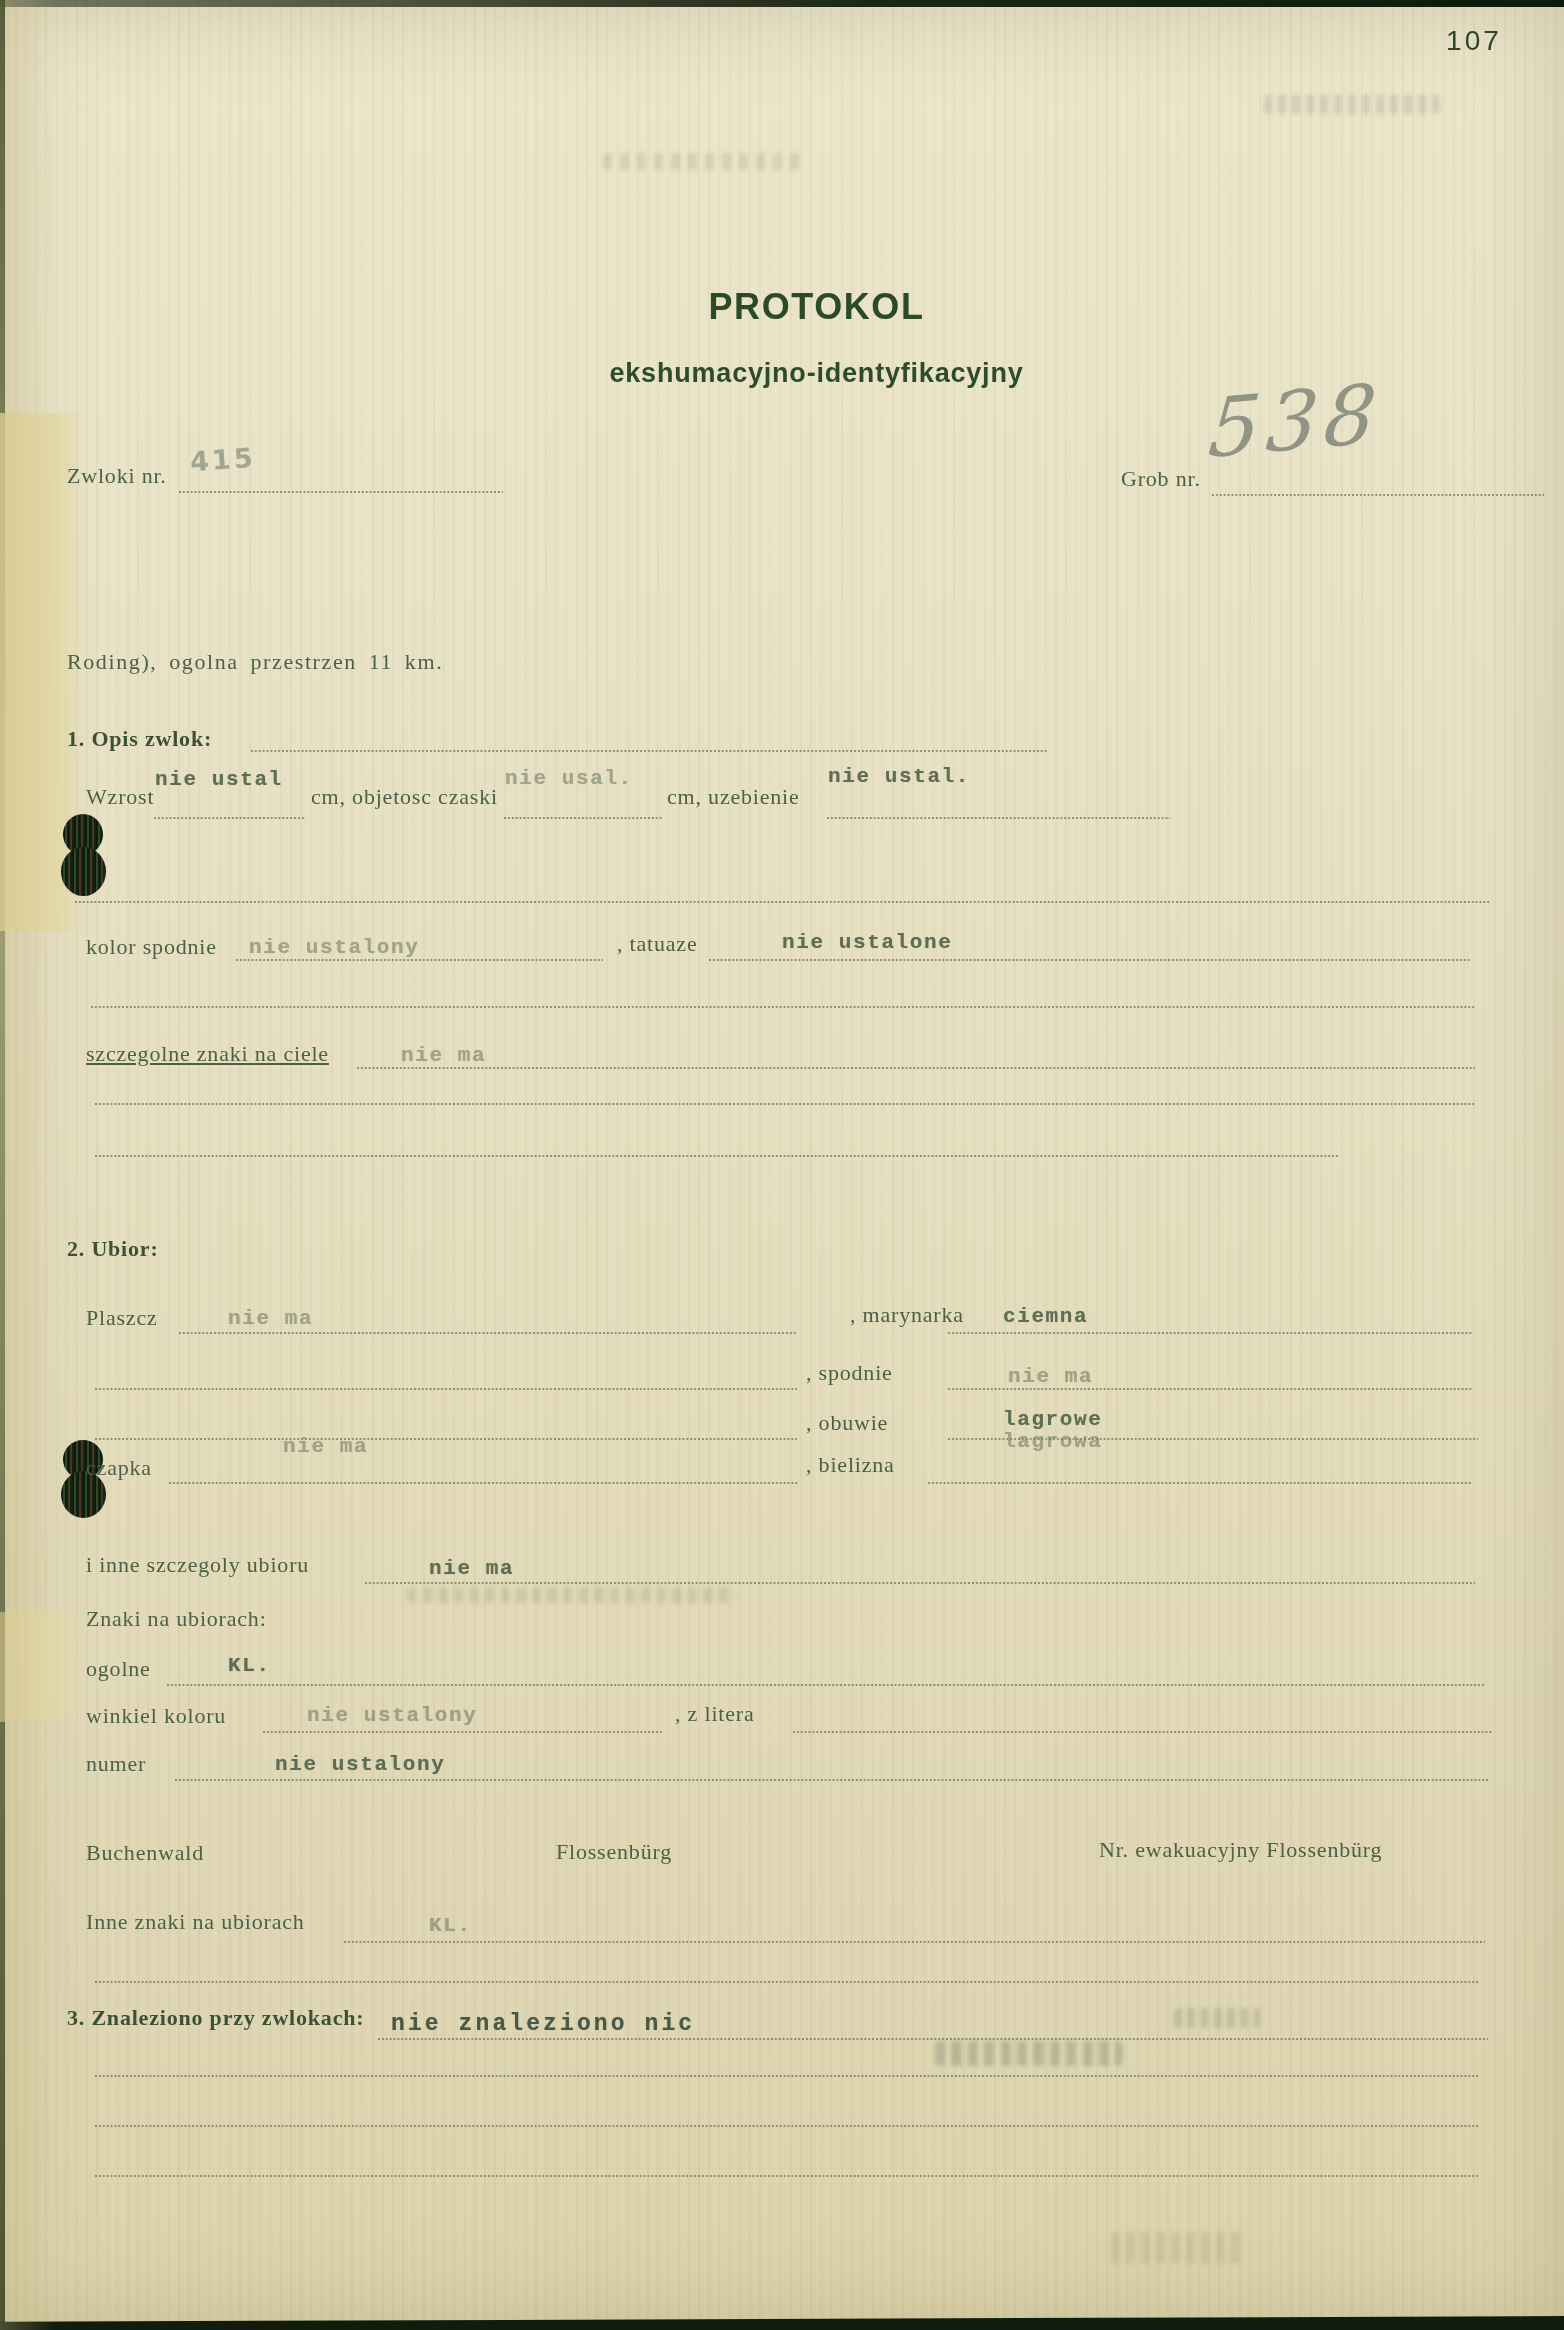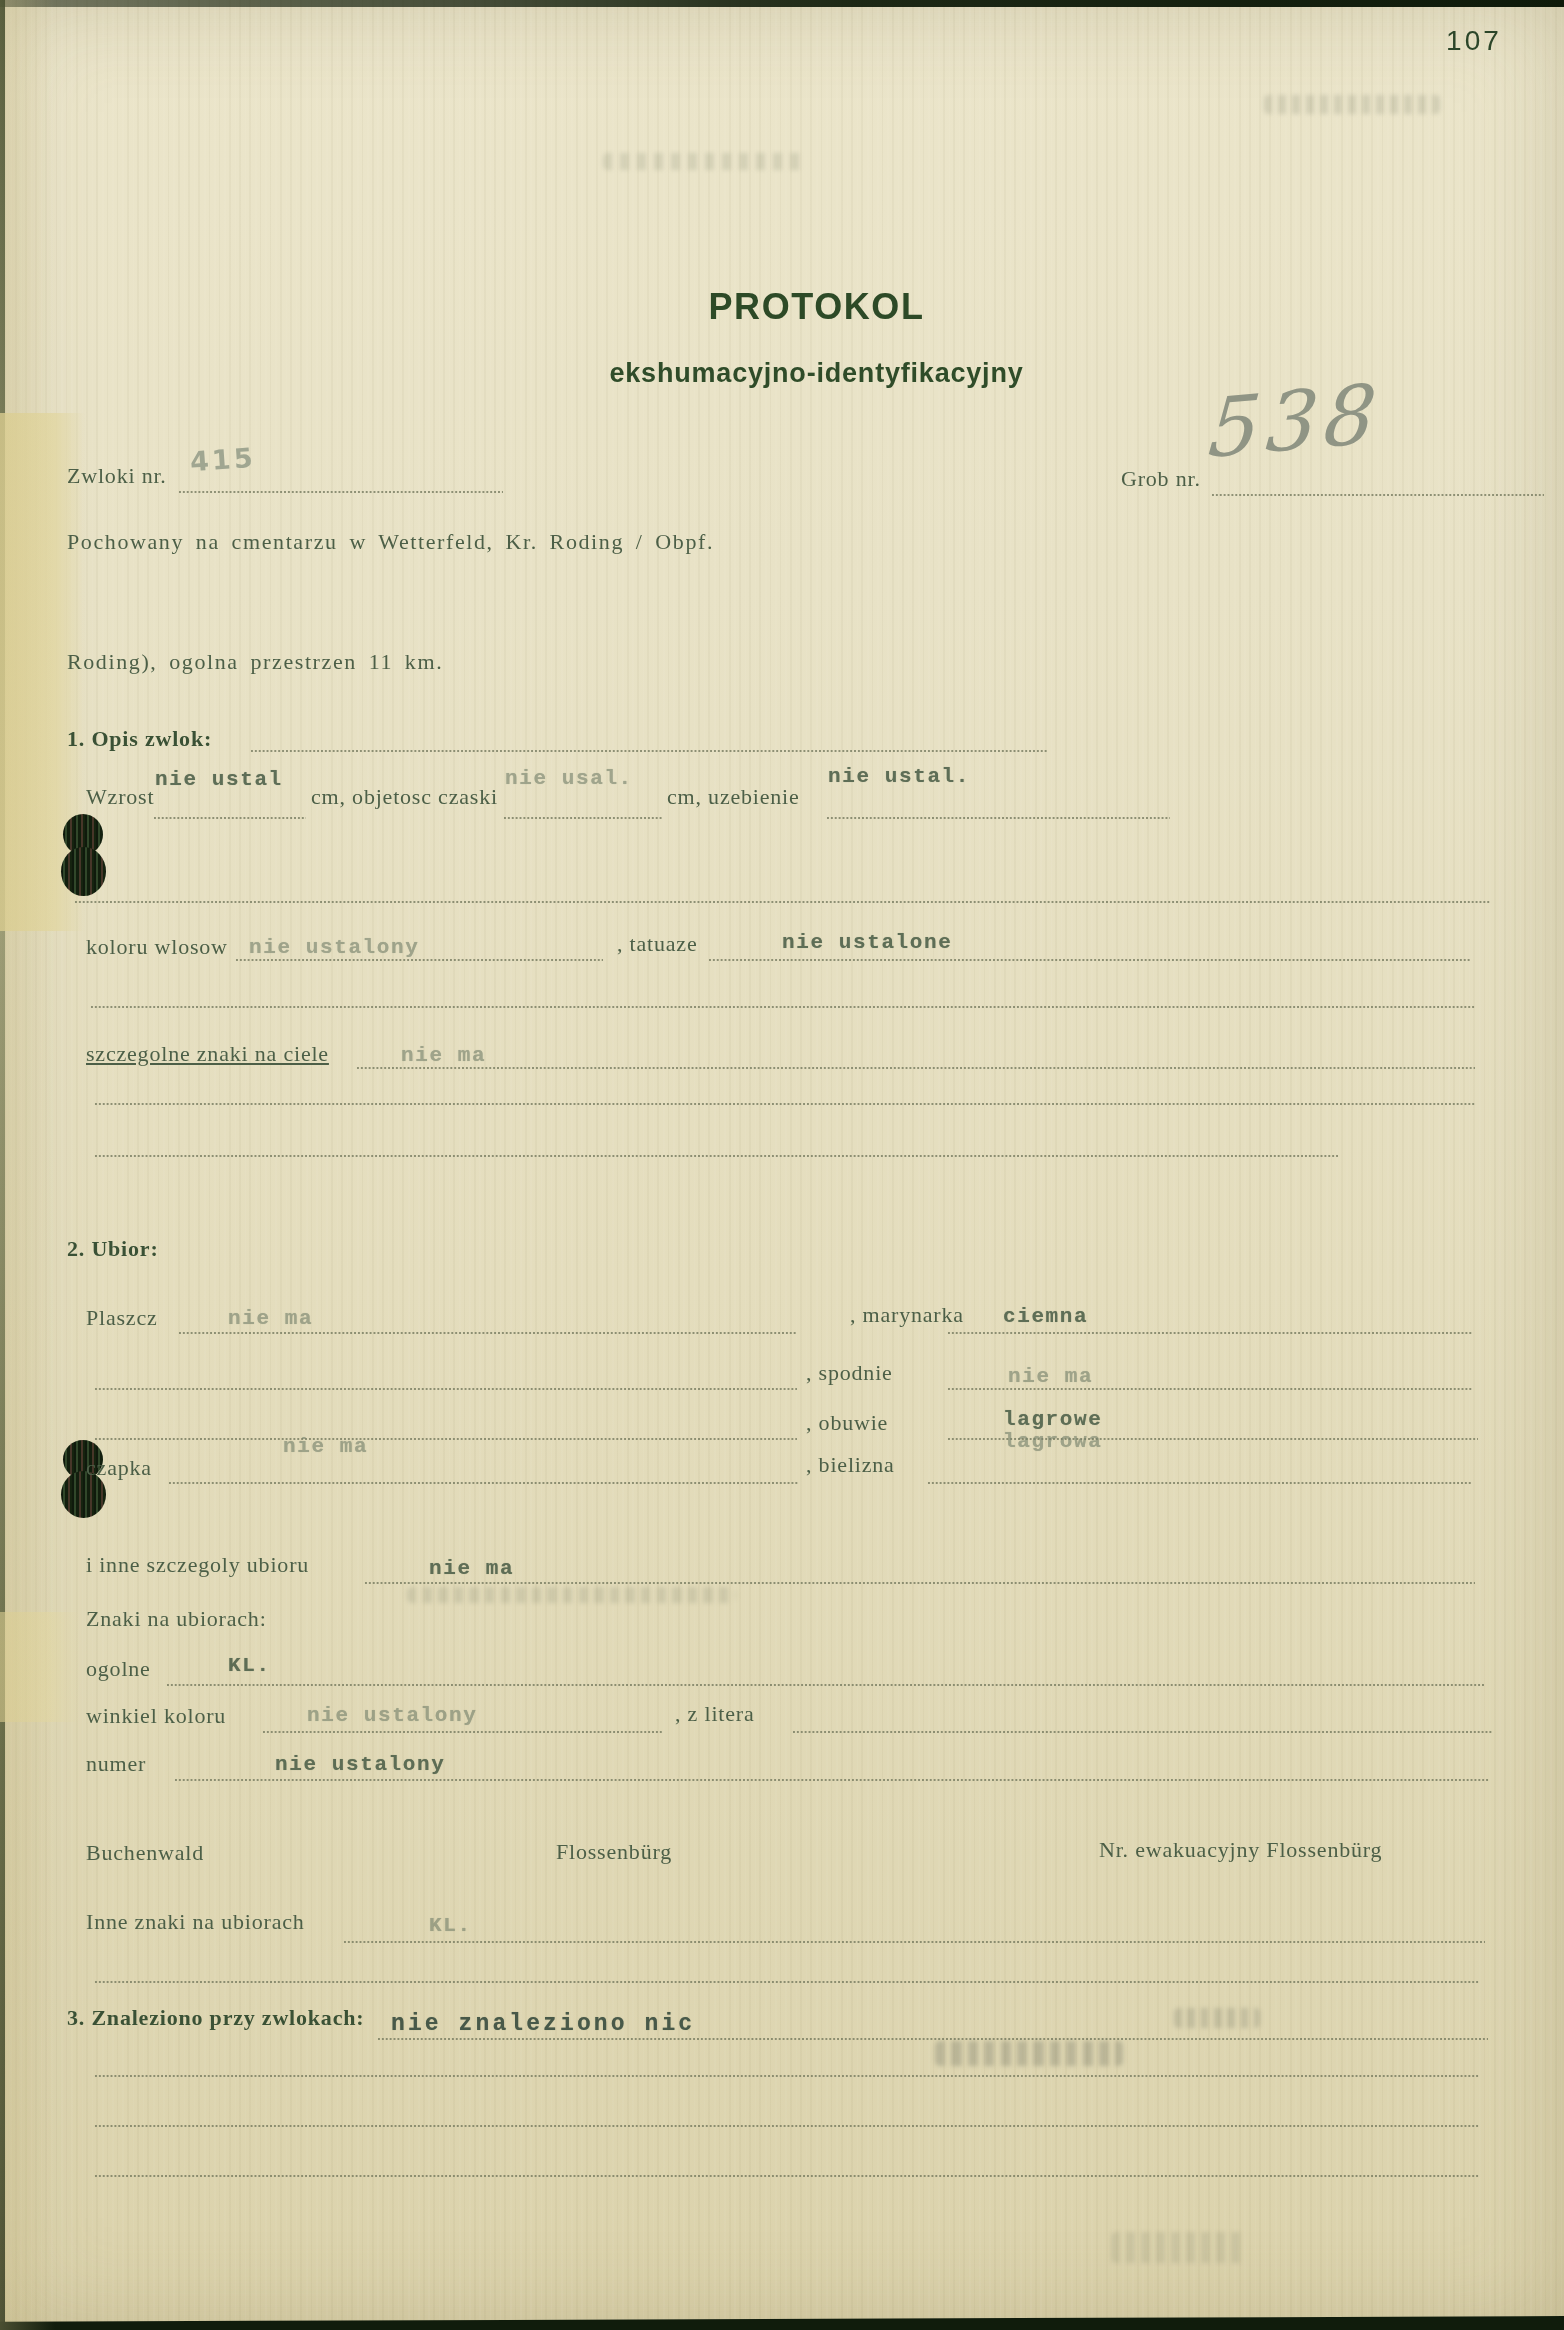--- a/index.html
+++ b/index.html
@@ -68,39 +68,38 @@
   <div class="abs subtitle" style="left:34px;top:358px;">ekshumacyjno-identyfikacyjny</div>
 
   <div class="abs lbl" style="left:67px;top:463px;">Zwloki nr.</div>
   <i class="dl abs" style="left:178px;top:491px;width:325px;"></i>
   <div class="abs hw-pencil" style="left:190px;top:444px;">415</div>
 
   <div class="abs lbl" style="left:1121px;top:466px;">Grob nr.</div>
   <i class="dl abs" style="left:1211px;top:494px;width:333px;"></i>
   <div class="abs hw-grave" style="left:1209px;top:374px;">538</div>
 
-  <div class="abs body-line" style="left:67px;top:529px;">Pochowany na cmentarzu w Wetterfeld, Kr. Roding / Obpf.</div>
   <div class="abs body-line" style="left:67px;top:649px;">Roding), ogolna przestrzen 11 km.</div>
 
   <div class="abs hd" style="left:67px;top:726px;">1. Opis zwlok:</div>
   <i class="dl abs dl-faint" style="left:250px;top:750px;width:798px;"></i>
 
   <div class="abs lbl" style="left:86px;top:784px;">Wzrost</div>
   <div class="abs tw tw-a" style="left:155px;top:768px;">nie ustal</div>
   <i class="dl abs" style="left:153px;top:817px;width:153px;"></i>
   <div class="abs lbl" style="left:311px;top:784px;">cm, objetosc czaski</div>
   <div class="abs tw tw-b" style="left:505px;top:767px;">nie usal.</div>
   <i class="dl abs" style="left:503px;top:817px;width:160px;"></i>
   <div class="abs lbl" style="left:667px;top:784px;">cm, uzebienie</div>
   <div class="abs tw tw-a" style="left:828px;top:765px;">nie ustal.</div>
   <i class="dl abs" style="left:826px;top:817px;width:344px;"></i>
 
   <i class="dl abs" style="left:74px;top:901px;width:1416px;"></i>
 
-  <div class="abs lbl" style="left:86px;top:934px;">koloru wlosow</div>
+  <div class="abs lbl" style="left:86px;top:934px;">kolor spodnie</div>
   <div class="abs tw tw-b" style="left:249px;top:936px;">nie ustalony</div>
   <i class="dl abs" style="left:235px;top:959px;width:368px;"></i>
   <div class="abs lbl" style="left:617px;top:931px;">, tatuaze</div>
   <div class="abs tw tw-a" style="left:782px;top:931px;">nie ustalone</div>
   <i class="dl abs" style="left:708px;top:959px;width:763px;"></i>
 
   <i class="dl abs" style="left:90px;top:1006px;width:1385px;"></i>
 
   <div class="abs lbl" style="left:86px;top:1041px;text-decoration:underline;">szczegolne znaki na ciele</div>
   <div class="abs tw tw-b" style="left:401px;top:1044px;">nie ma</div>

